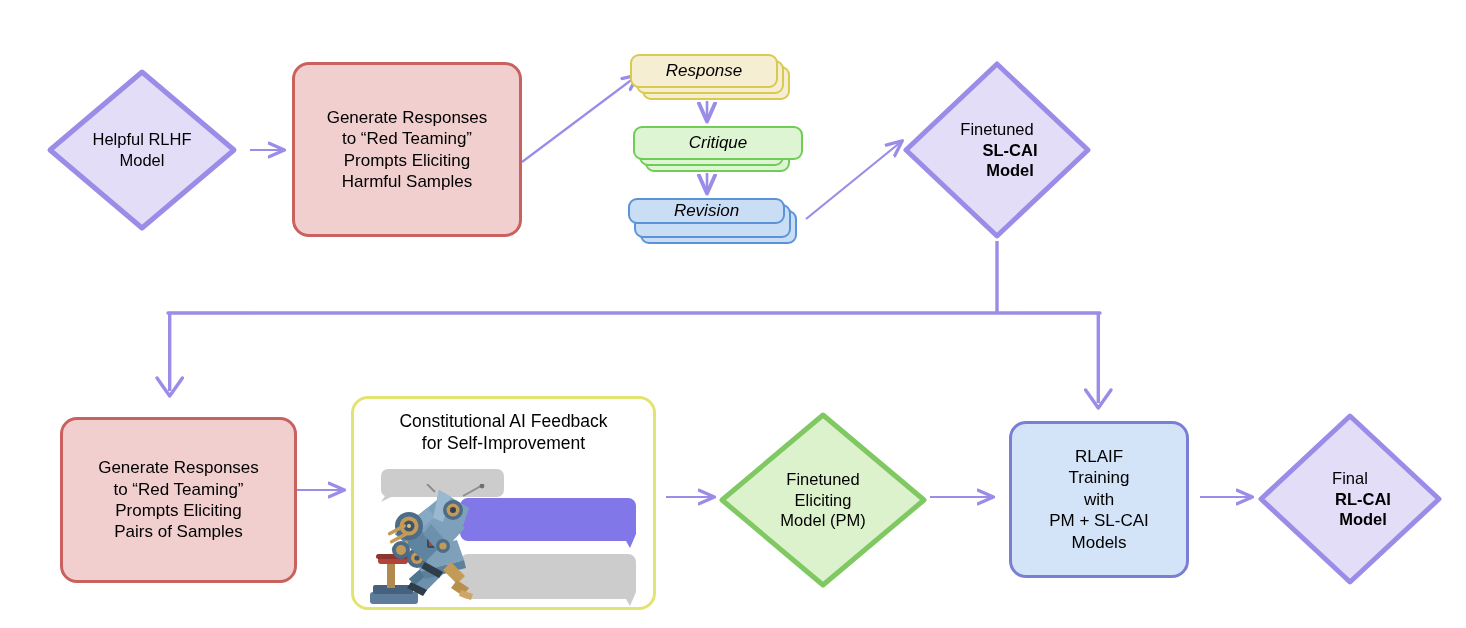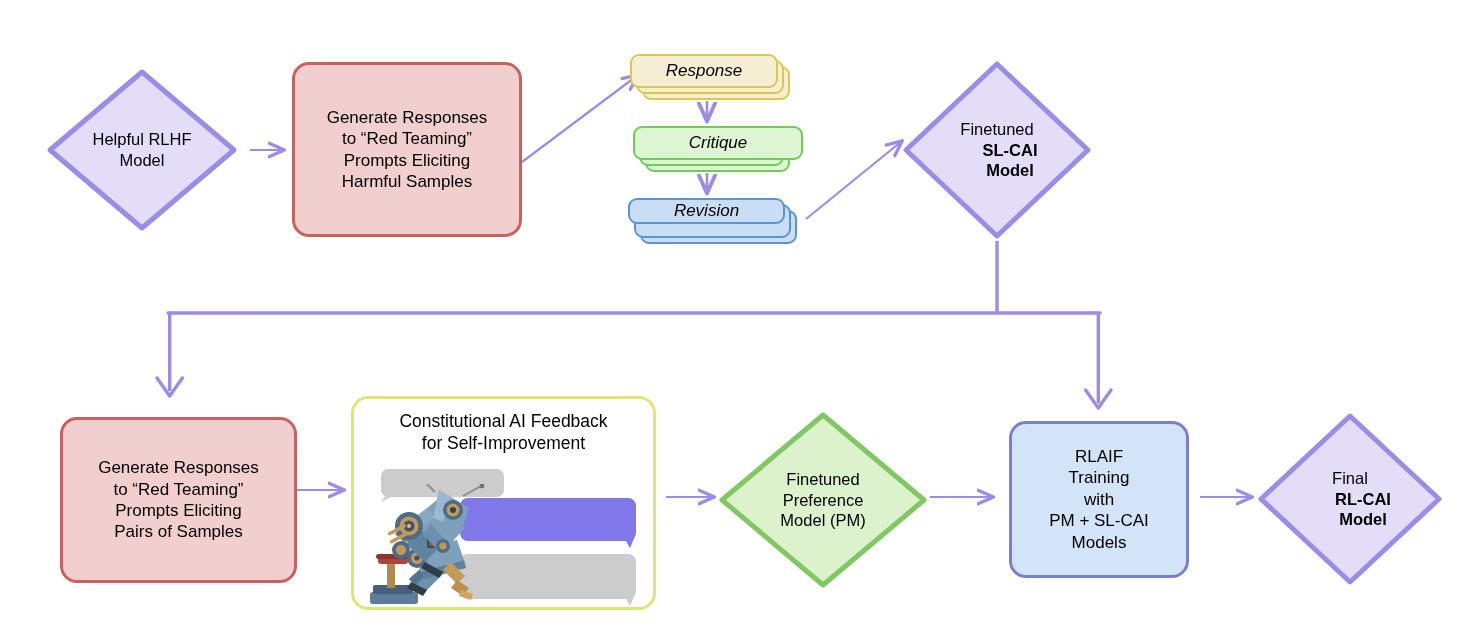--- a/index.html
+++ b/index.html
@@ -287,21 +287,21 @@
       </g>
     </svg>
   </div>
 
   <div class="diamond-wrap" style="left:716px; top:409px; width:214px; height:182px;">
     <svg class="diamond-shape" viewBox="0 0 214 182">
       <path d="M107,6 L208,91 L107,176 L6,91 Z" fill="#dcf2cc" stroke="#7fc862" stroke-width="5" stroke-linejoin="round"></path>
     </svg>
     <div class="diamond-label" style="font-size:16.5px;">
       <span>Finetuned</span>
-      <span>Preference</span>
+      <span>Eliciting</span>
       <span>Model (PM)</span>
     </div>
   </div>
 
   <div class="rbox blue" style="left:1009px; top:421px; width:180px; height:157px; font-size:17px;">
     <span>RLAIF</span>
     <span>Training</span>
     <span>with</span>
     <span>PM + SL-CAI</span>
     <span>Models</span>

